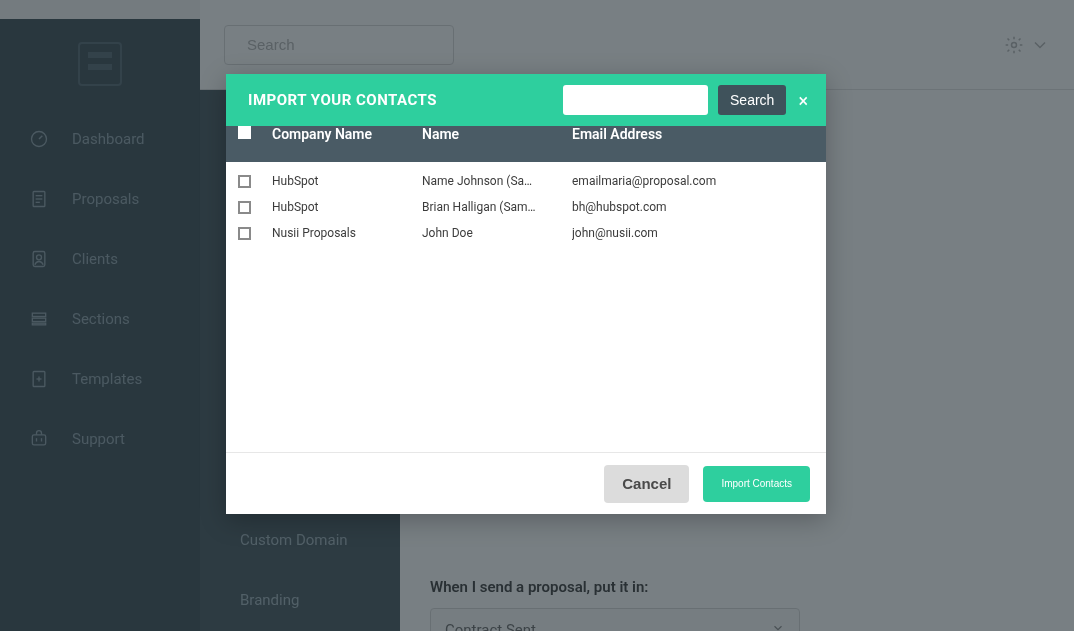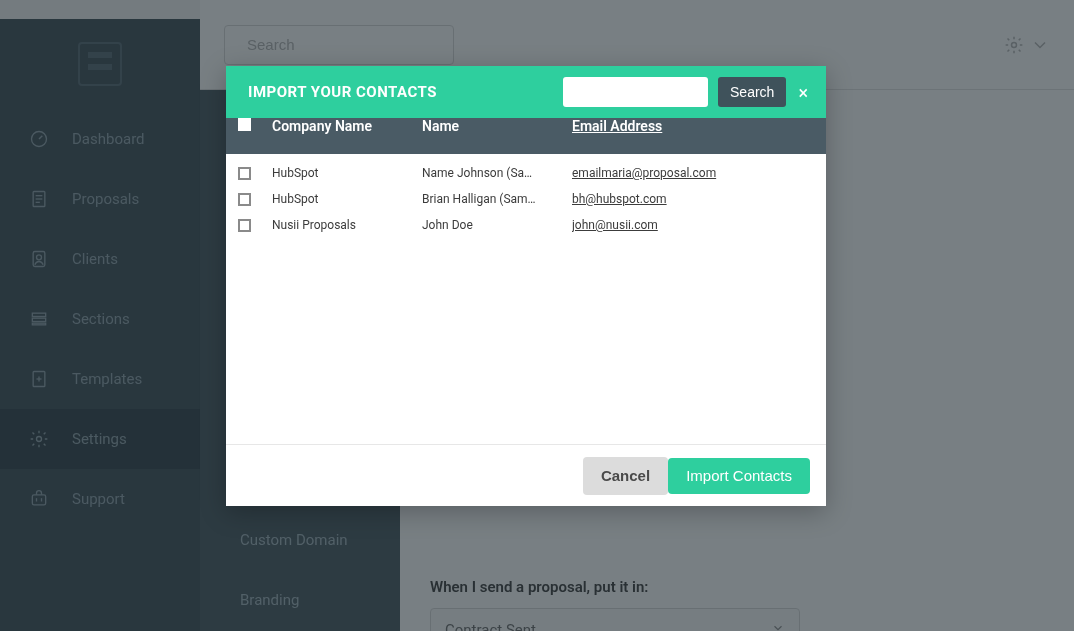--- a/index.html
+++ b/index.html
@@ -39,43 +39,43 @@
   .select-box { margin-top: 12px; width: 370px; height: 44px; border: 1px solid #d8d8d8; border-radius: 4px; display: flex; align-items: center; padding: 0 14px; color: #6a6a6a; font-size: 15px; background: #fafafa; position: relative; }
   .chev { margin-left: auto; }
   .chev svg { width: 14px; height: 14px; stroke: #8a8a8a; fill: none; stroke-width: 2; }
 
   .spacer-push { height: 380px; }
 
   
   .overlay { position: absolute; inset: 0; background: rgba(30, 42, 48, 0.6); z-index: 10; }
 
   
-  .modal { position: absolute; z-index: 20; top: 66px; left: 226px; width: 600px; background: #fff; box-shadow: 0 6px 24px rgba(0,0,0,.25); }
+  .modal { position: absolute; z-index: 20; top: 74px; left: 226px; width: 600px; background: #fff; box-shadow: 0 6px 24px rgba(0,0,0,.25); }
   .modal-header { background: #2ecf9e; height: 52px; display: flex; align-items: center; padding: 0 16px 0 22px; color: #fff; }
   .modal-title { font-size: 15px; font-weight: 700; letter-spacing: .5px; }
   .modal-header-right { margin-left: auto; display: flex; align-items: center; gap: 10px; }
   .modal-search { width: 145px; height: 30px; background: #fff; border-radius: 3px; border: none; padding: 0 8px; outline: none; font-size: 14px; }
   .modal-search-btn { height: 30px; padding: 0 12px; background: #3f525b; color: #fff; border: none; border-radius: 3px; font-size: 14px; cursor: pointer; }
   .modal-close { color: #fff; font-size: 18px; cursor: pointer; padding: 0 2px; }
 
   .modal-thead { background: #4a5b65; height: 36px; display: flex; align-items: flex-start; padding: 0 12px; color: #fff; font-size: 14px; font-weight: 600; }
   .modal-row   { height: 26px; display: flex; align-items: center; padding: 0 12px; color: #3c3c3c; font-size: 12px; }
   .modal-body  { padding: 6px 0 0 0; min-height: 290px; }
 
   .col-check { width: 34px;  display: flex; align-items: center; justify-content: flex-start; }
   .col-co    { width: 150px; overflow: hidden; text-overflow: ellipsis; white-space: nowrap; }
   .col-name  { width: 150px; overflow: hidden; text-overflow: ellipsis; white-space: nowrap; }
-  .col-email { flex: 1;      overflow: hidden; text-overflow: ellipsis; white-space: nowrap; text-decoration: underline; }
+  .col-email { flex: 1;      overflow: hidden; text-overflow: ellipsis; white-space: nowrap; }
 
   .chk { width: 13px; height: 13px; border: 2px solid #8a8a8a; background: transparent; display: inline-block; }
   .modal-thead .chk { border-color: #fff; background: #fff; }
 
-  .modal-footer { height: 62px; border-top: 1px solid #e7e7e7; display: flex; align-items: center; justify-content: flex-end; padding: 4px 16px; }
+  .modal-footer { height: 62px; border-top: 1px solid #e7e7e7; display: flex; align-items: center; justify-content: flex-end; padding: 4px 16px; gap: 14px; }
   .btn-cancel { background: #dcdcdc; color: #4a4a4a; border: none; border-radius: 4px; height: 38px; padding: 0 18px; font-size: 15px; font-weight: 600; cursor: pointer; }
-  .btn-import { background: #2ecf9e; color: #fff; border: none; border-radius: 4px; height: 36px; padding: 0 18px; font-size: 15px; cursor: pointer; }
+  .btn-import { background: #2ecf9e; color: #fff; border: none; border-radius: 4px; height: 36px; padding: 0 18px; font-size: 10px; cursor: pointer; }
 </style>
 </head>
 <body>
 
 <nav class="sidebar">
   <div class="logo-box">
     <div class="logo-placeholder"></div>
   </div>
 
   <div class="nav-item">
@@ -126,29 +126,20 @@
     <span class="icon">
       <svg viewBox="0 0 24 24">
           <rect x="5" y="3" width="14" height="18" rx="1"></rect>
           <line x1="12" y1="9" x2="12" y2="15"></line>
           <line x1="9" y1="12" x2="15" y2="12"></line>
         </svg>
     </span>
     <span>Templates</span>
   </div>
 
-  <div class="nav-item active">
-    <span class="icon">
-      <svg viewBox="0 0 24 24">
-          <circle cx="12" cy="12" r="3"></circle>
-          <path d="M12 2v3M12 19v3M4.2 4.2l2.1 2.1M17.7 17.7l2.1 2.1M2 12h3M19 12h3M4.2 19.8l2.1-2.1M17.7 6.3l2.1-2.1"></path>
-        </svg>
-    </span>
-    <span>Settings</span>
-  </div>
 
   <div class="nav-item">
     <span class="icon">
       <svg viewBox="0 0 24 24">
           <rect x="4" y="7" width="16" height="12" rx="2"></rect>
           <path d="M9 7V5a3 3 0 0 1 6 0v2"></path>
           <line x1="9" y1="11" x2="9" y2="15"></line>
           <line x1="15" y1="11" x2="15" y2="15"></line>
         </svg>
     </span>

